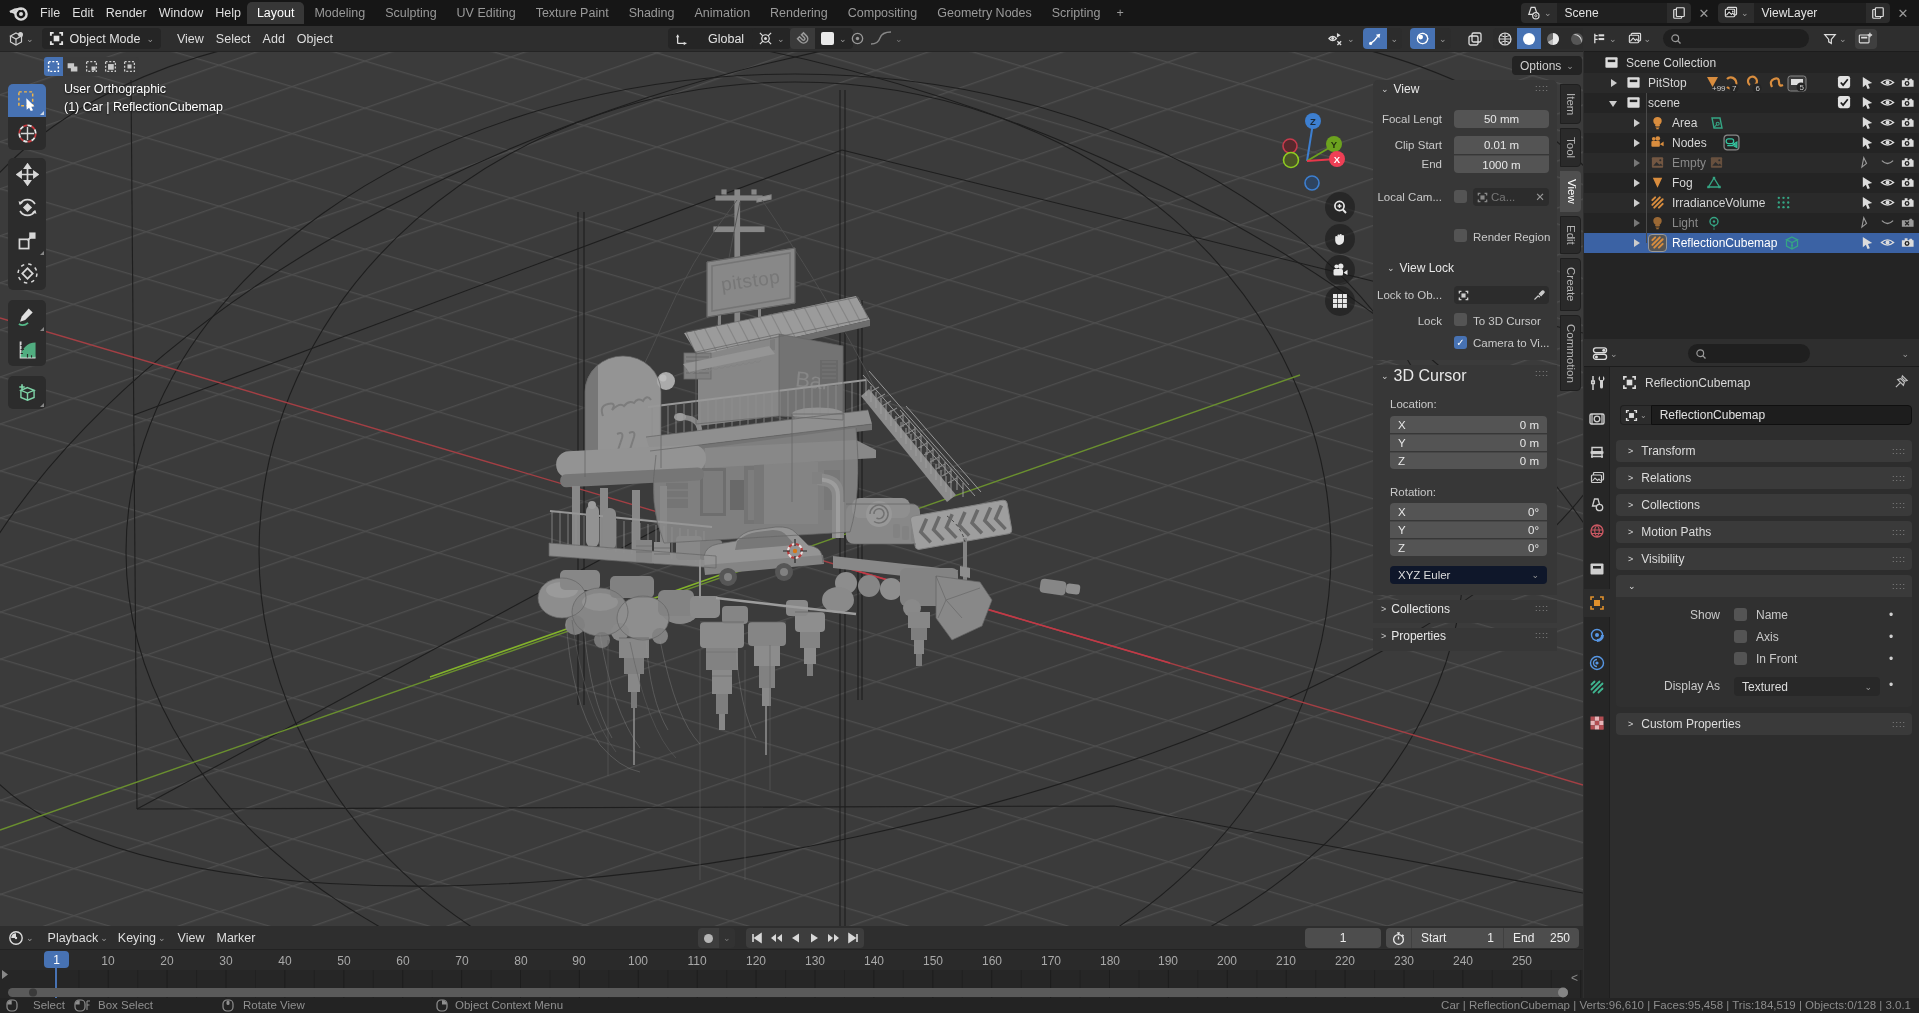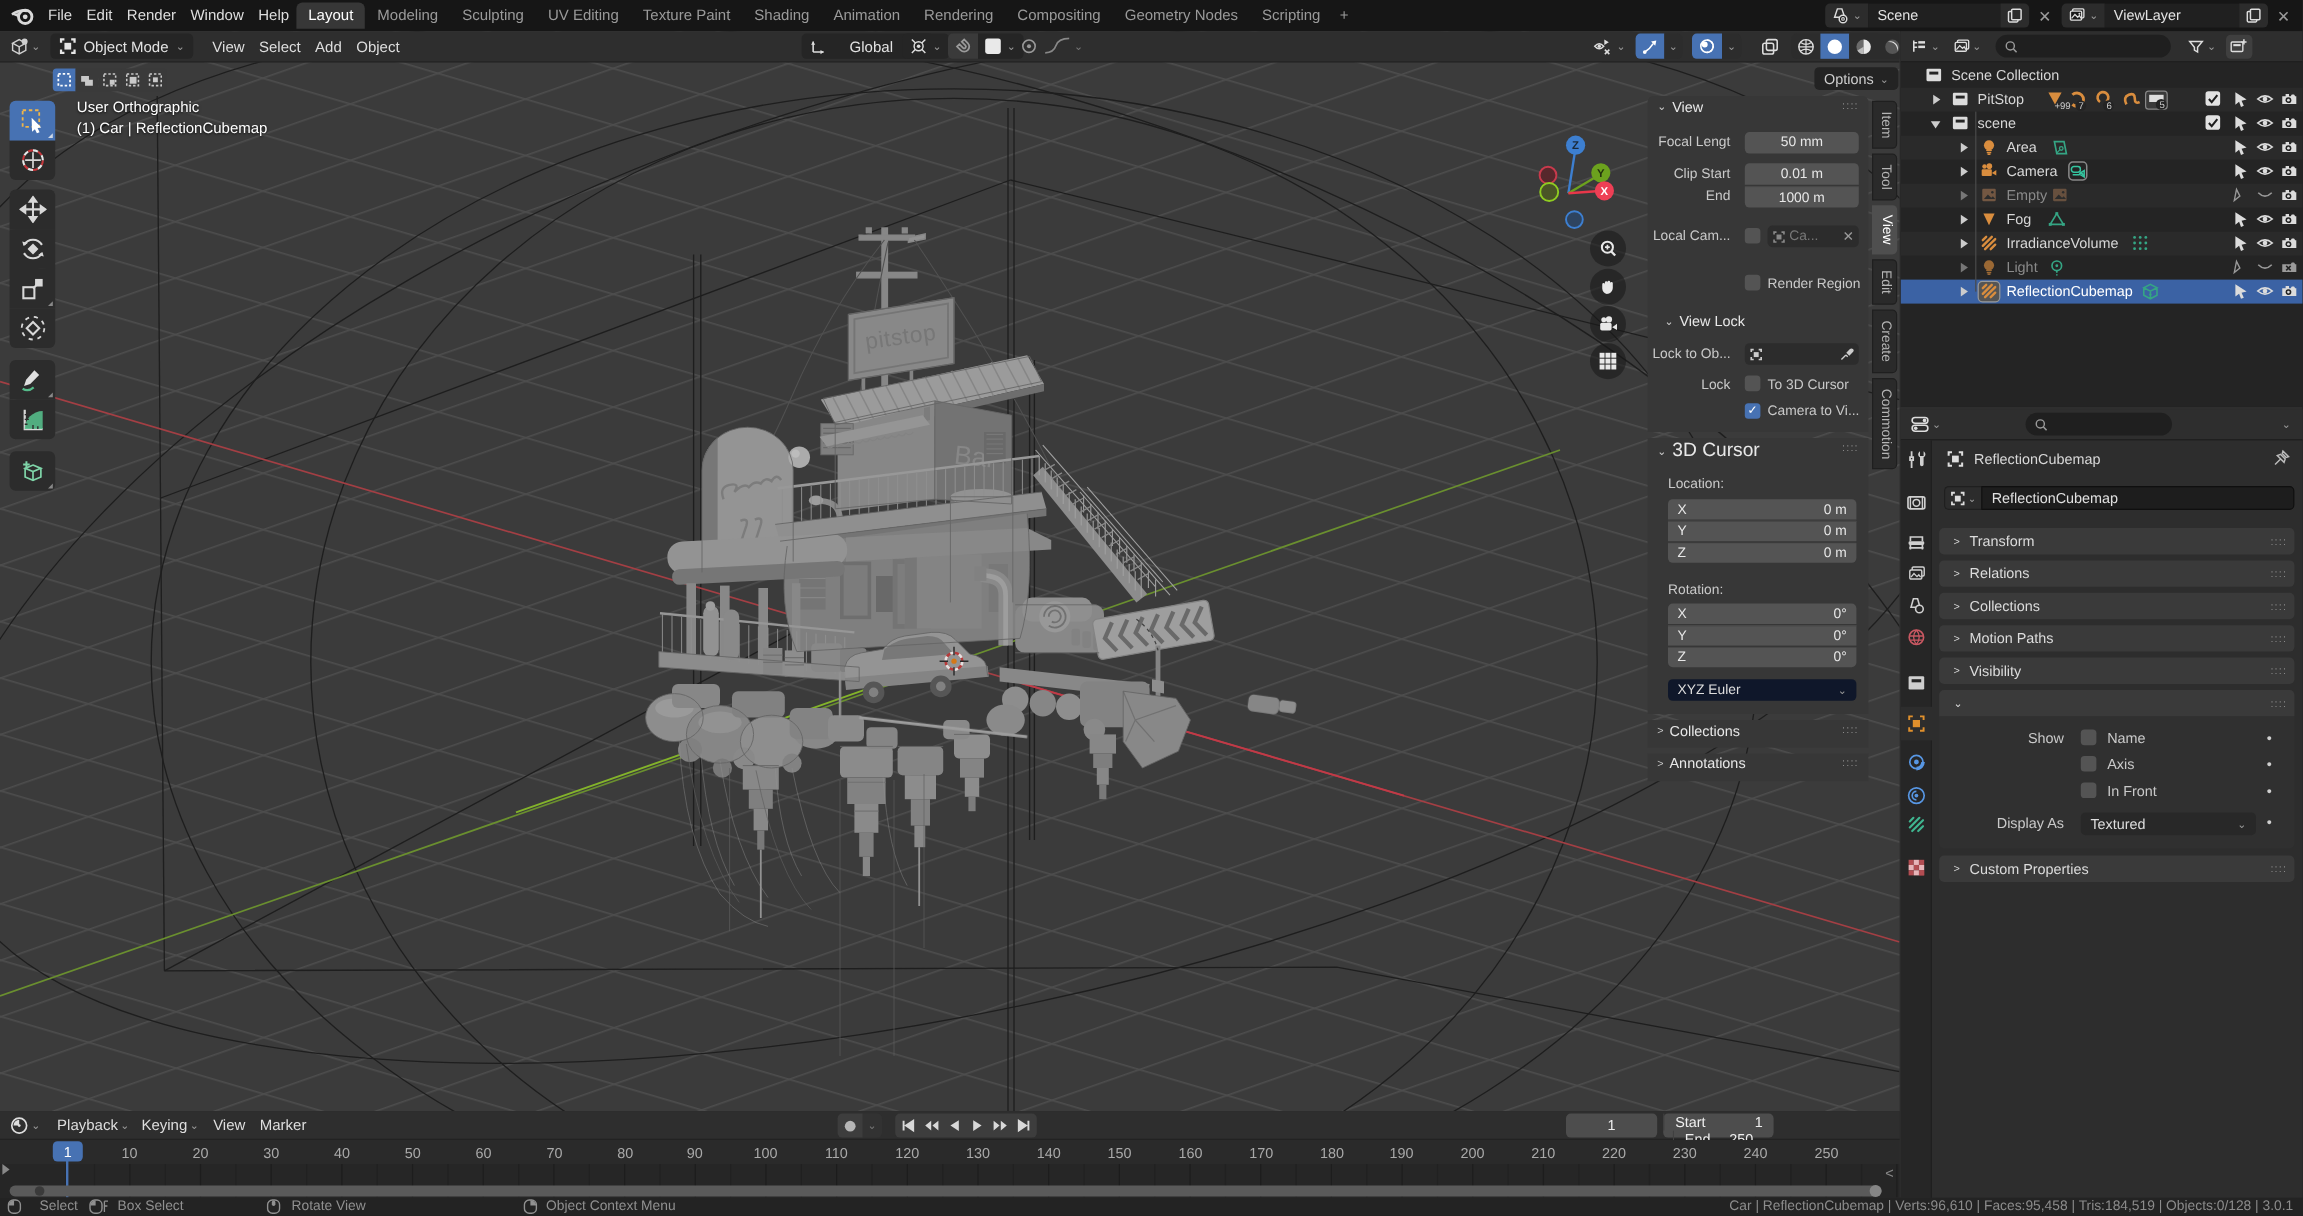--- a/index.html
+++ b/index.html
@@ -740,21 +740,21 @@
     <div class="abs row" style="left:17px;top:514px;width:157px;height:18px;background:#0f172a;border-radius:4px;padding:0 8px;color:#ddd;">XYZ Euler<span style="margin-left:auto;font-size:9px;color:#999;">⌄</span></div>
     <div class="abs" style="left:0;top:548px;width:184px;height:23px;background:#373737;"></div>
     <div class="abs row" style="left:8px;top:550px;">
           <span style="font-size:9px;color:#ccc;margin-right:5px;">&gt;</span>
           <span style="color:#e8e8e8;font-size:12px;">Collections</span>
         </div>
     <div class="abs" style="right:8px;top:551px;color:#8a8a8a;font-size:9px;letter-spacing:1px;">::::</div>
     <div class="abs" style="left:0;top:576px;width:184px;height:23px;background:#373737;"></div>
     <div class="abs row" style="left:8px;top:577px;">
           <span style="font-size:9px;color:#ccc;margin-right:5px;">&gt;</span>
-          <span style="color:#e8e8e8;font-size:12px;">Annotations</span>
+          <span style="color:#e8e8e8;font-size:12px;">Properties</span>
         </div>
     <div class="abs" style="right:8px;top:578px;color:#8a8a8a;font-size:9px;letter-spacing:1px;">::::</div>
   </div>
 
   <div class="abs" id="ntabs" style="left:1560px;top:58px;width:23px;">
     <div style="writing-mode:vertical-rl;background:#2a2a2a;color:#b5b5b5;font-size:11.5px;padding:8px 3px;border-radius:0 4px 4px 0;border:1px solid #1f1f1f;margin-bottom:4px;width:21px;text-align:center;">Item</div>
     <div style="writing-mode:vertical-rl;background:#2a2a2a;color:#b5b5b5;font-size:11.5px;padding:8px 3px;border-radius:0 4px 4px 0;border:1px solid #1f1f1f;margin-bottom:4px;width:21px;text-align:center;">Tool</div>
     <div style="writing-mode:vertical-rl;background:#4f4f4f;color:#fff;font-size:11.5px;padding:8px 3px;border-radius:0 4px 4px 0;margin-bottom:4px;width:21px;text-align:center;">View</div>
     <div style="writing-mode:vertical-rl;background:#2a2a2a;color:#b5b5b5;font-size:11.5px;padding:8px 3px;border-radius:0 4px 4px 0;border:1px solid #1f1f1f;margin-bottom:4px;width:21px;text-align:center;">Edit</div>
     <div style="writing-mode:vertical-rl;background:#2a2a2a;color:#b5b5b5;font-size:11.5px;padding:8px 3px;border-radius:0 4px 4px 0;border:1px solid #1f1f1f;margin-bottom:4px;width:21px;text-align:center;">Create</div>
@@ -1017,21 +1017,21 @@
             <use href="#i-arealight"></use>
           </svg>
         </div>
 
     <div class="abs" style="left:50px;top:87px;width:0;height:0;border-top:4px solid transparent;border-bottom:4px solid transparent;border-left:6px solid #ccc;"></div>
     <div class="abs" style="left:66px;top:83px;">
           <svg width="15" height="15" viewBox="0 0 16 16">
             <use href="#i-camobj"></use>
           </svg>
         </div>
-    <div class="abs" style="left:88px;top:84px;color:#d6d6d6;">Camera</div>
+    <div class="abs" style="left:88px;top:84px;color:#d6d6d6;">Nodes</div>
     <div class="abs" style="left:139px;top:82px;">
           <svg width="17" height="17" viewBox="0 0 16 16">
             <use href="#i-camdata"></use>
           </svg>
         </div>
 
     <div class="abs" style="left:50px;top:107px;width:0;height:0;border-top:4px solid transparent;border-bottom:4px solid transparent;border-left:6px solid #777;"></div>
     <div class="abs" style="left:66px;top:103px;opacity:.65;">
           <svg width="15" height="15" viewBox="0 0 16 16">
             <use href="#i-img"></use>
@@ -1462,21 +1462,21 @@
             <path d="M6 5.5 l7 4.5 -7 4.5 z" fill="#d8d8d8"></path>
           </svg>
       <svg width="19" height="20" viewBox="0 0 19 20">
             <path d="M4 6 l5 4 -5 4 z M10 6 l5 4 -5 4 z" fill="#d8d8d8"></path>
           </svg>
       <svg width="19" height="20" viewBox="0 0 19 20">
             <path d="M14 6 v8 M6 6 l6 4 -6 4 z" fill="#d8d8d8" stroke="#d8d8d8" stroke-width="1.6"></path>
           </svg>
     </div>
     <div class="abs row" style="left:1305px;top:2px;width:76px;height:20px;background:#4d4d4d;border-radius:4px;justify-content:center;color:#eee;">1</div>
-    <div class="abs row" style="left:1386px;top:2px;height:20px;background:#4d4d4d;border-radius:4px;flex-direction:column;">
+    <div class="abs row" style="left:1386px;top:2px;height:20px;background:#4d4d4d;border-radius:4px;">
       <svg width="15" height="15" viewBox="0 0 16 16" style="margin:0 5px;">
             <circle cx="8" cy="9" r="5.2" fill="none" stroke="#e8e8e8" stroke-width="1.4"></circle>
             <path d="M8 9 V5.8 M6.5 2 h3 M8 2 v2 M12 4 l1.5 1.5" stroke="#e8e8e8" stroke-width="1.4" fill="none"></path>
           </svg>
       <div class="row" style="width:92px;height:20px;border-left:1px solid #404040;padding:0 9px;justify-content:space-between;color:#eee;">
             <span>Start</span>
             <span>1</span>
           </div>
       <div class="row" style="width:76px;height:20px;border-left:1px solid #404040;padding:0 9px;justify-content:space-between;color:#eee;border-radius:0 4px 4px 0;">
             <span>End</span>

